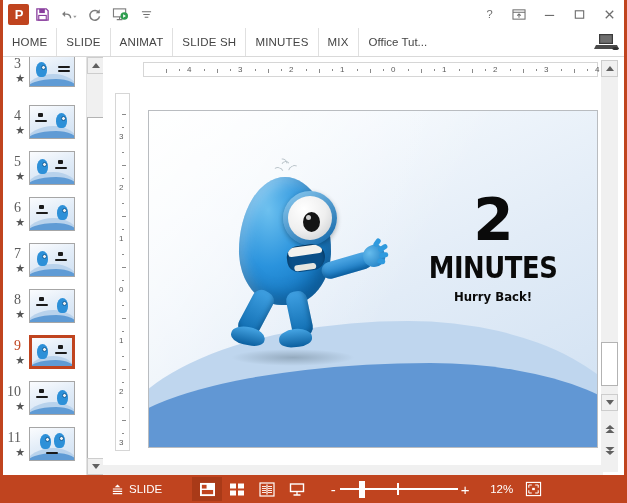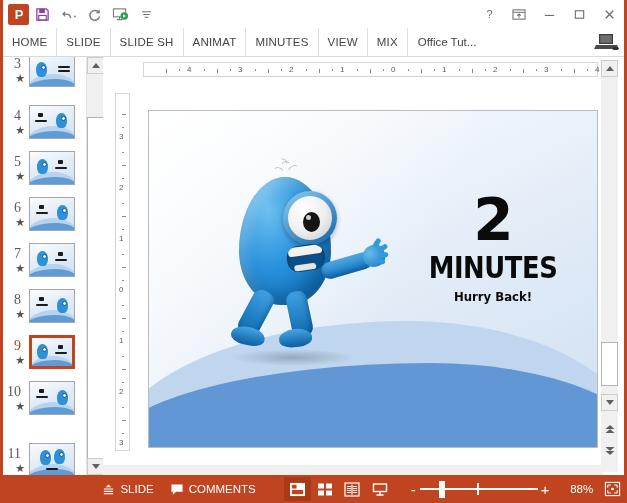--- a/index.html
+++ b/index.html
@@ -235,24 +235,23 @@
             <path d="M3 3l8 8M11 3l-8 8" stroke="#6d6d6d" stroke-width="1.4"></path>
           </svg>
       </div>
     </div>
   </div>
 
   <div class="ribbon">
     <div class="tabs">
       <div class="tab first">HOME</div>
       <div class="tab">SLIDE</div>
+      <div class="tab">ANIMAT</div>
       <div class="tab">SLIDE SH</div>
-      <div class="tab">ANIMAT</div>
       <div class="tab">MINUTES</div>
-      <div class="tab">VIEW</div>
       <div class="tab">MIX</div>
       <div class="acct">
         <span>Office Tut...</span>
 
       </div>
     </div>
     <div class="acct-pic">
       <svg width="26" height="22" viewBox="0 0 26 22">
         <path d="M5 3h14v10H5z" fill="#3b3b3b"></path>
         <path d="M6.2 4.2h11.6v7.6H6.2z" fill="#6e6e6e"></path>
@@ -377,21 +376,21 @@
       <div class="thumb-img">
         <div class="mini-sky"></div>
           <div class="mini-wave1"></div>
           <div class="mini-wave2"></div>
         <div class="mini-txt n" style="left:9px;top:7px"></div>
         <div class="mini-txt" style="left:6px;top:14px"></div>
         <div class="mini-mon" style="left:27px;top:8px"></div>
       </div>
     </div>
 
-    <div class="thumb-row" style="top:374px">
+    <div class="thumb-row" style="top:358px">
       <div class="thumb-numwrap">
         <div class="thumb-num">11</div>
         <div class="thumb-star">★</div>
       </div>
       <div class="thumb-img">
         <div class="mini-sky"></div>
           <div class="mini-wave1"></div>
           <div class="mini-wave2"></div>
         <div class="mini-mon" style="left:10px;top:6px"></div>
         <div class="mini-mon" style="left:24px;top:5px"></div>
@@ -554,26 +553,20 @@
 
   <div class="statusbar">
     <div style="width:100px"></div>
     <div class="sb-item">
       <svg width="13" height="13" viewBox="0 0 14 14">
           <path d="M7 1.5l3 3H4z" fill="#fff"></path>
           <path d="M2 6.5h10M2 9h10M2 11.5h10" stroke="#fff" stroke-width="1.2"></path>
         </svg>
       <span>SLIDE</span>
     </div>
-    <div class="sb-item">
-      <svg width="14" height="13" viewBox="0 0 15 14">
-          <path d="M1.5 1.5h12v8h-7l-3.5 3.2V9.5h-1.5z" fill="#fff"></path>
-        </svg>
-      <span>COMMENTS</span>
-    </div>
     <div style="width:22px"></div>
     <div class="viewbtn active">
       <svg width="17" height="15" viewBox="0 0 18 16">
           <rect x="1" y="1" width="16" height="14" fill="#fff"></rect>
           <rect x="3" y="3" width="5" height="4" fill="#c0441f"></rect>
           <rect x="3" y="8.5" width="12" height="4.5" fill="#c0441f"></rect>
         </svg>
     </div>
     <div class="viewbtn">
       <svg width="16" height="15" viewBox="0 0 16 15">
@@ -598,21 +591,21 @@
     </div>
     <div style="width:14px"></div>
     <div class="zoomwrap">
       <div class="zm-sign">-</div>
       <div class="zm-track">
         <div class="zm-line"></div>
         <div class="zm-mid"></div>
         <div class="zm-handle"></div>
       </div>
       <div class="zm-sign">+</div>
-      <div class="zm-pct">88%</div>
+      <div class="zm-pct">12%</div>
     </div>
     <div class="fitbtn">
       <svg width="17" height="16" viewBox="0 0 18 17">
         <rect x="1.5" y="1.5" width="15" height="14" fill="none" stroke="#fff" stroke-width="1.2"></rect>
         <path d="M4 4.2h3.2M4 4.2v3M14 4.2h-3.2M14 4.2v3M4 12.8h3.2M4 12.8v-3M14 12.8h-3.2M14 12.8v-3" stroke="#fff" stroke-width="1.1" fill="none"></path>
         <rect x="7.6" y="7.3" width="2.8" height="2.4" fill="#fff"></rect>
       </svg>
     </div>
   </div>
 </div>

